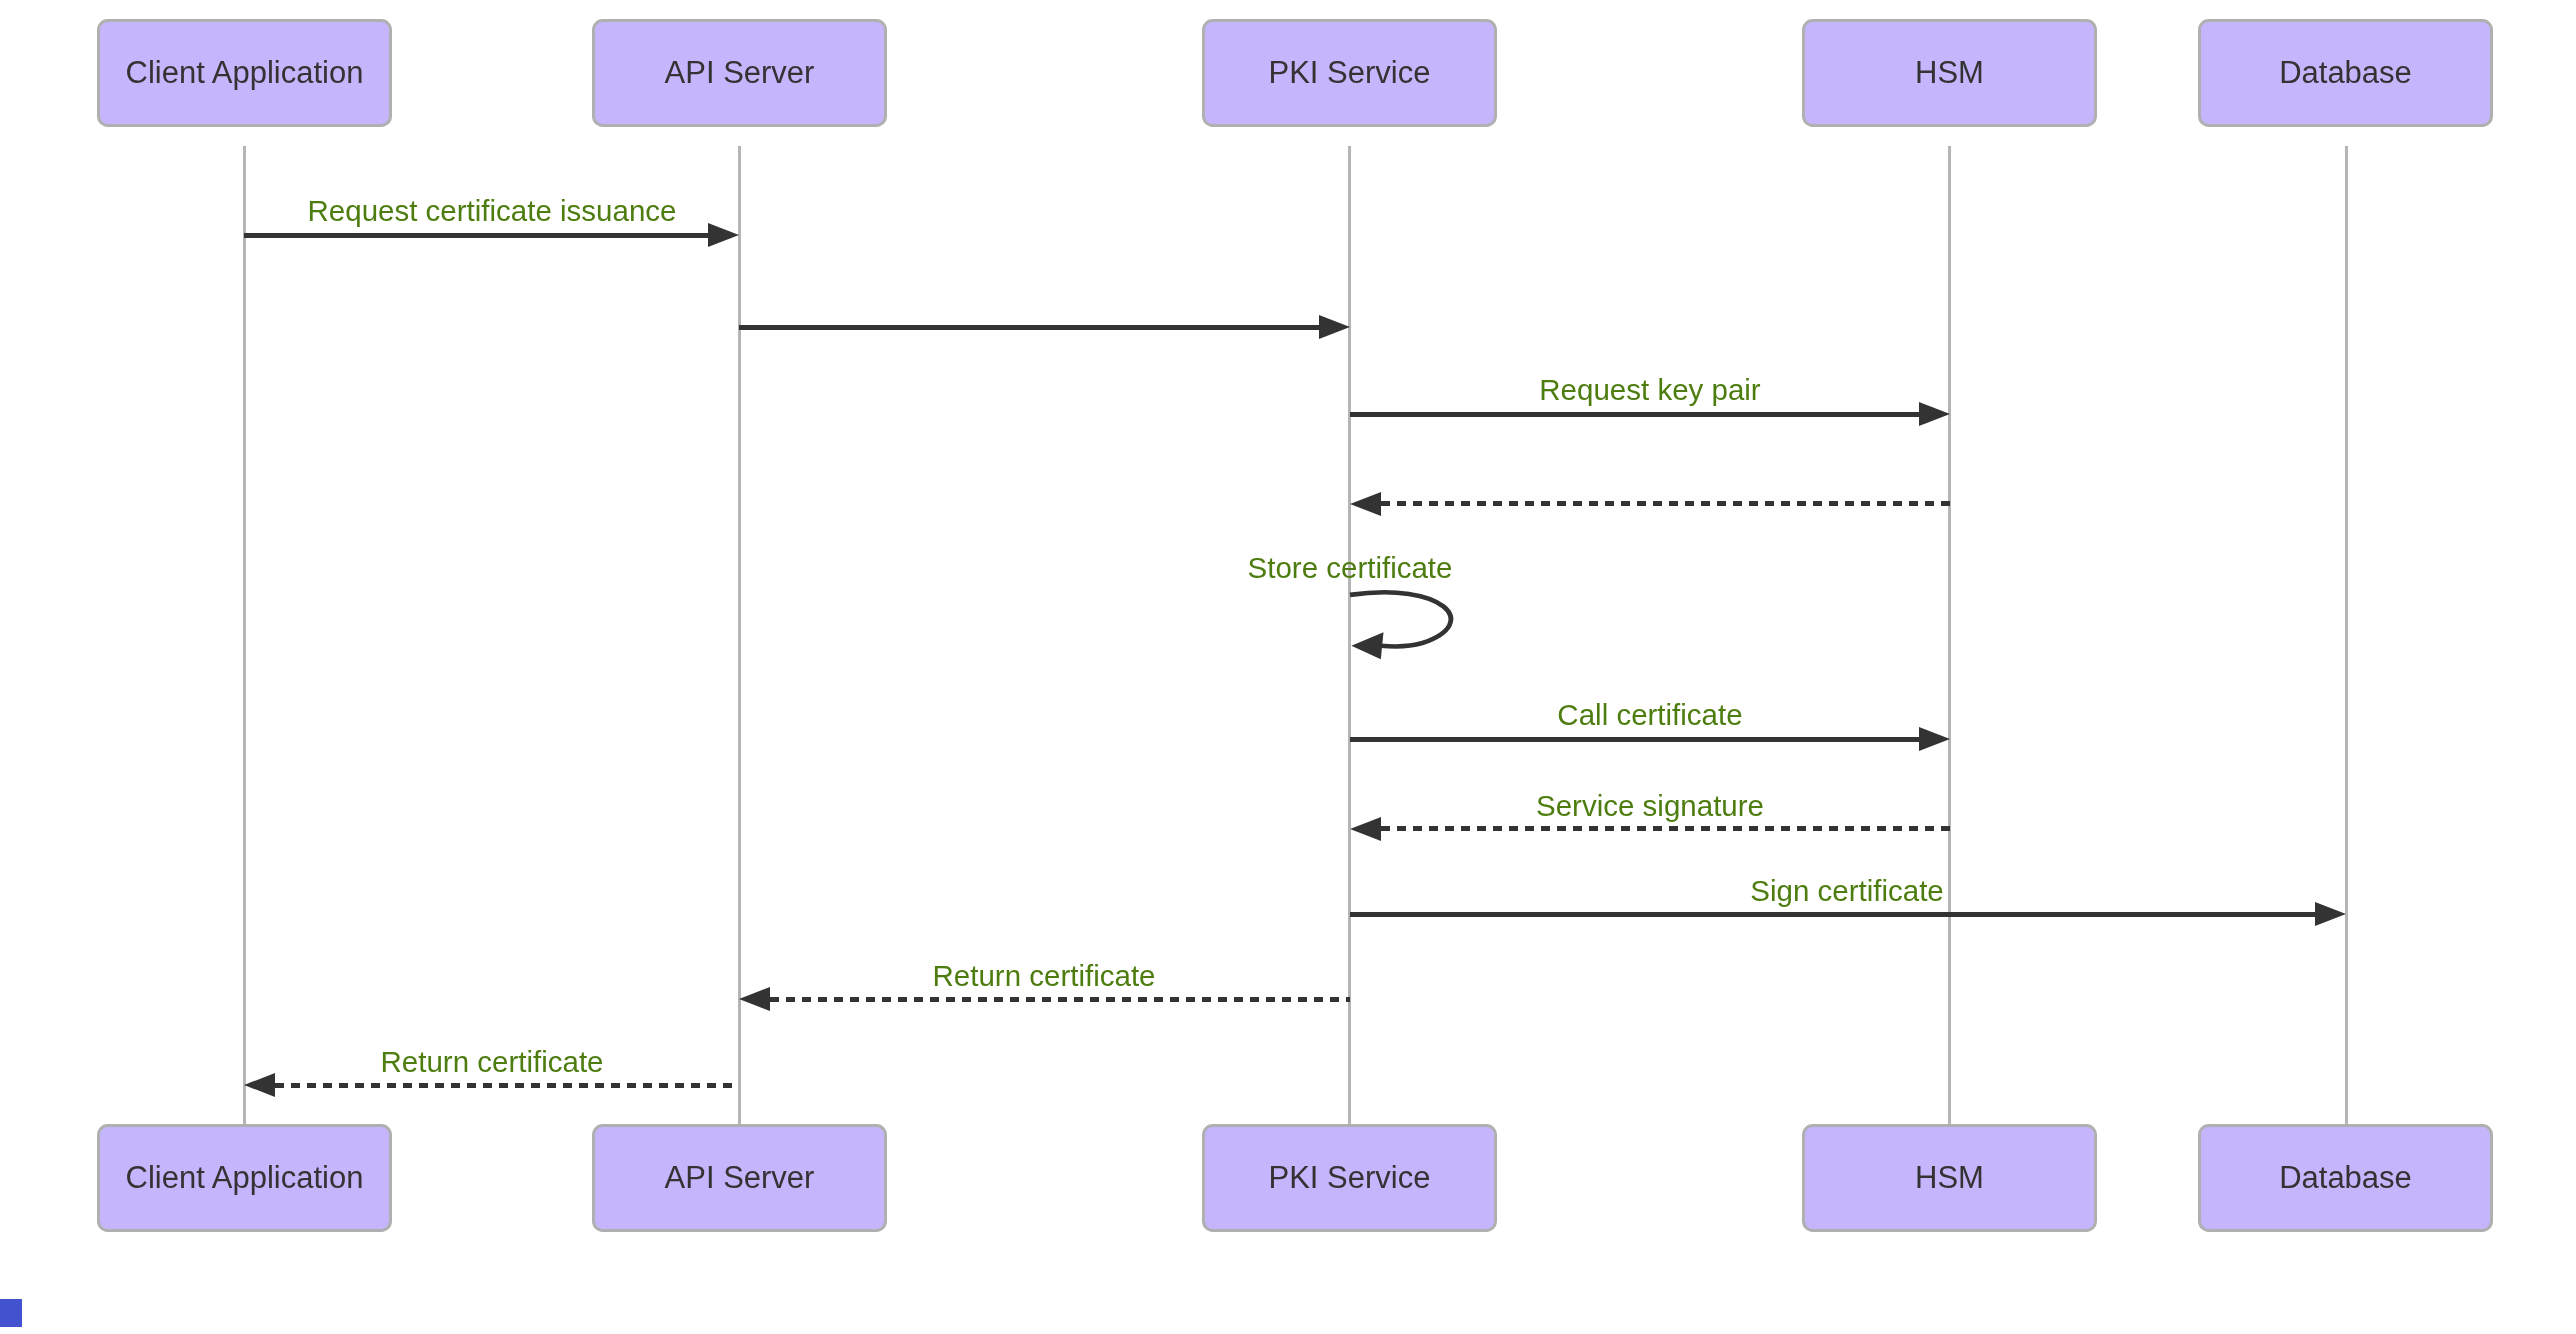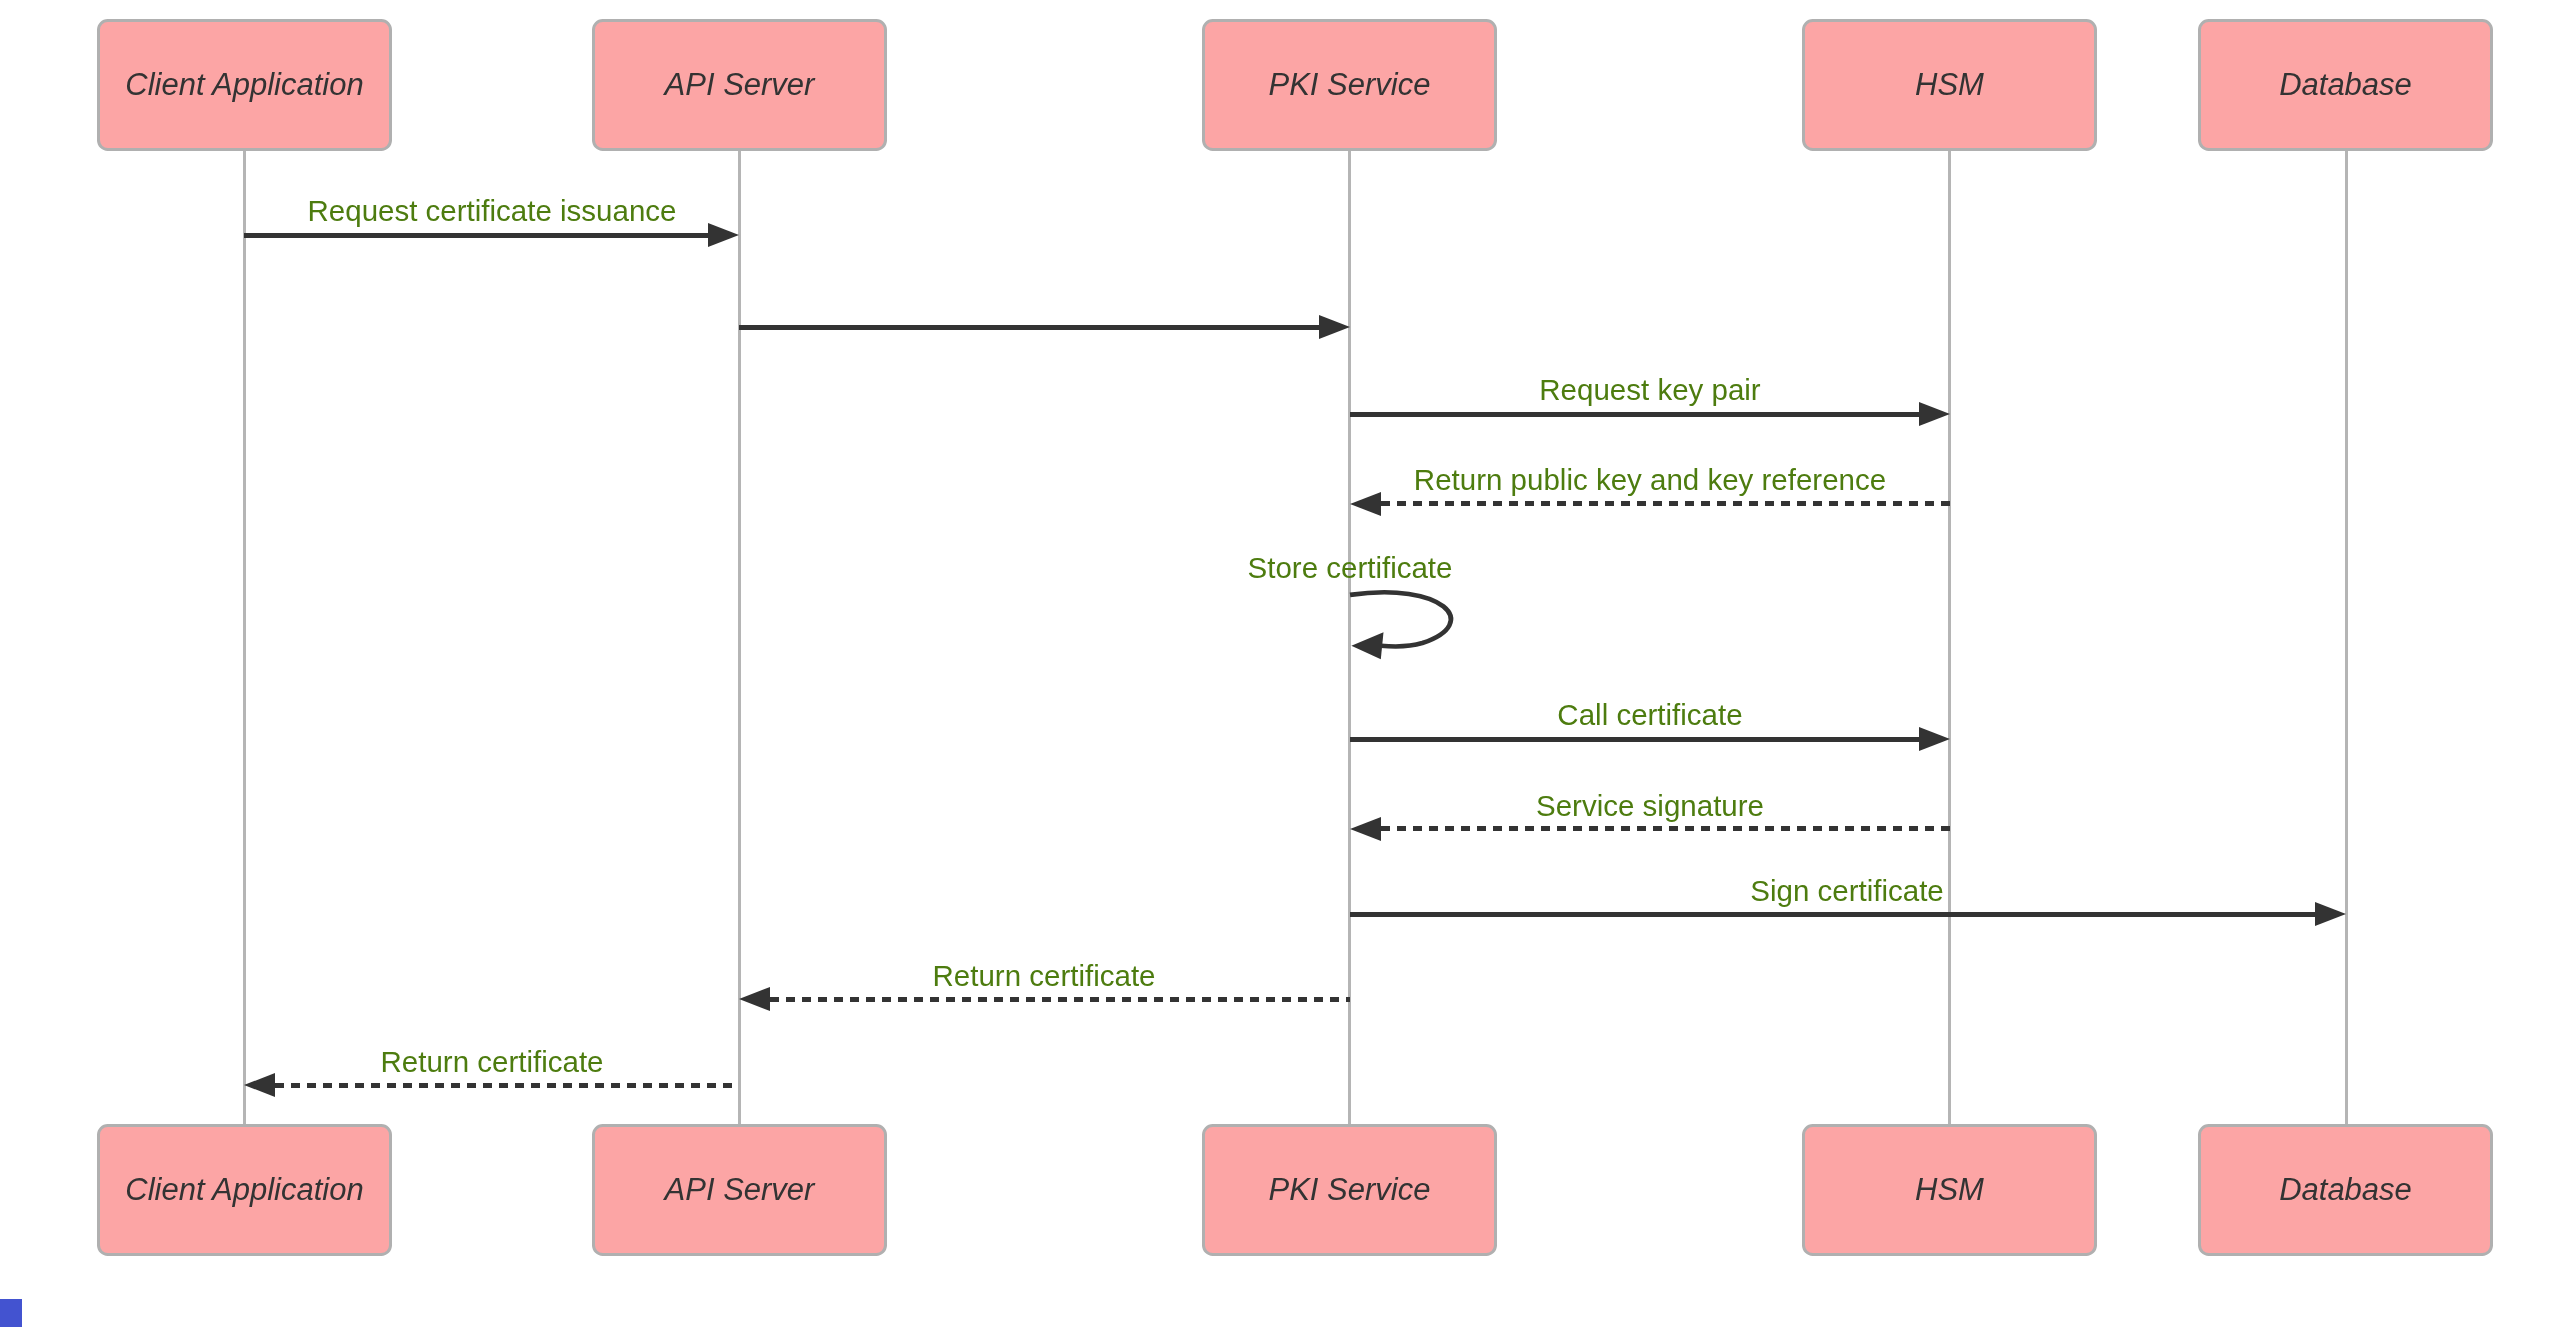--- a/index.html
+++ b/index.html
@@ -14,29 +14,28 @@
   .lifeline {
     position: absolute;
     width: 2.7px;
     top: 146px;
     height: 978px;
     background: #b5b5b5;
   }
   .actor {
     position: absolute;
     width: 295px;
-    height: 132px;
-    background: #fca5a5;
+    height: 108px;
+    background: #c4b5fd;
     border: 3.4px solid #b0b0b0;
     border-radius: 10.7px;
     box-sizing: border-box;
     display: flex;
     align-items: center;
     justify-content: center;
-    font-style: italic;
   }
   .actor-label {
     font-size: 31px;
     color: #333333;
     white-space: nowrap;
   }
   .msg-label {
     position: absolute;
     transform: translateX(-50%);
     font-size: 29.5px;
@@ -123,21 +122,20 @@
   <div class="line-solid" style="left:244px;top:233px;width:464px"></div>
   <div class="head-r" style="left:708px;top:223px"></div>
 
   <div class="line-solid" style="left:739px;top:325px;width:581px"></div>
   <div class="head-r" style="left:1319px;top:315px"></div>
 
   <div class="msg-label" style="left:1650px;top:372px">Request key pair</div>
   <div class="line-solid" style="left:1350px;top:412px;width:569px"></div>
   <div class="head-r" style="left:1919px;top:402px"></div>
 
-  <div class="msg-label" style="left:1650px;top:462px">Return public key and key reference</div>
   <div class="head-l" style="left:1350px;top:492px"></div>
   <div class="line-dotted" style="left:1381px;top:501px;width:569px"></div>
 
   <div class="msg-label" style="left:1350px;top:550px">Store certificate</div>
   <svg class="selfloop" style="left:1342px;top:576px" width="174" height="94" viewBox="0 0 260 140">
     <path d="M 12 28 C 150 8, 210 70, 120 100 C 100 106, 80 106, 58 104" fill="none" stroke="#333333" stroke-width="7"></path>
     <polygon points="14,104 62,84 58,124" fill="#333333"></polygon>
   </svg>
 
   <div class="msg-label" style="left:1650px;top:697px">Call certificate</div>

